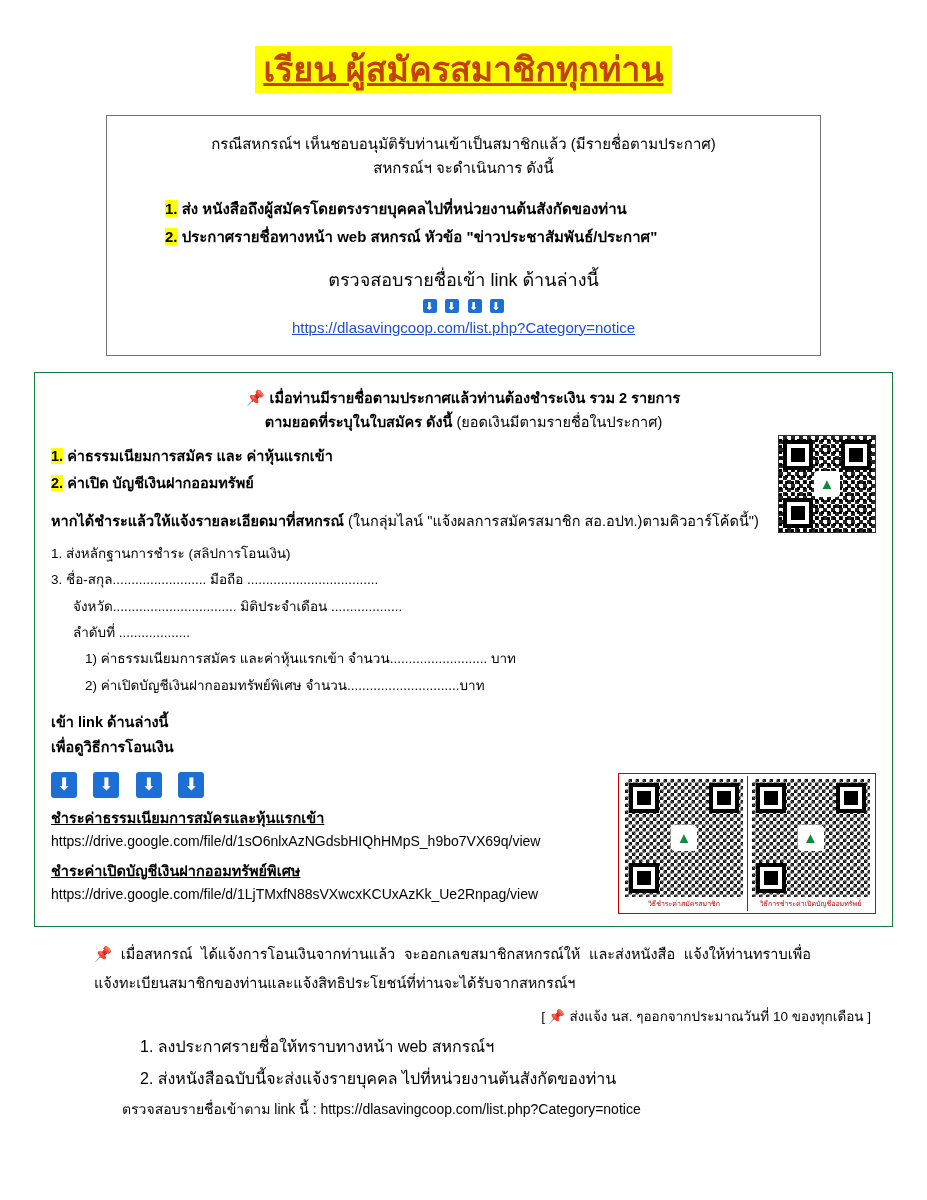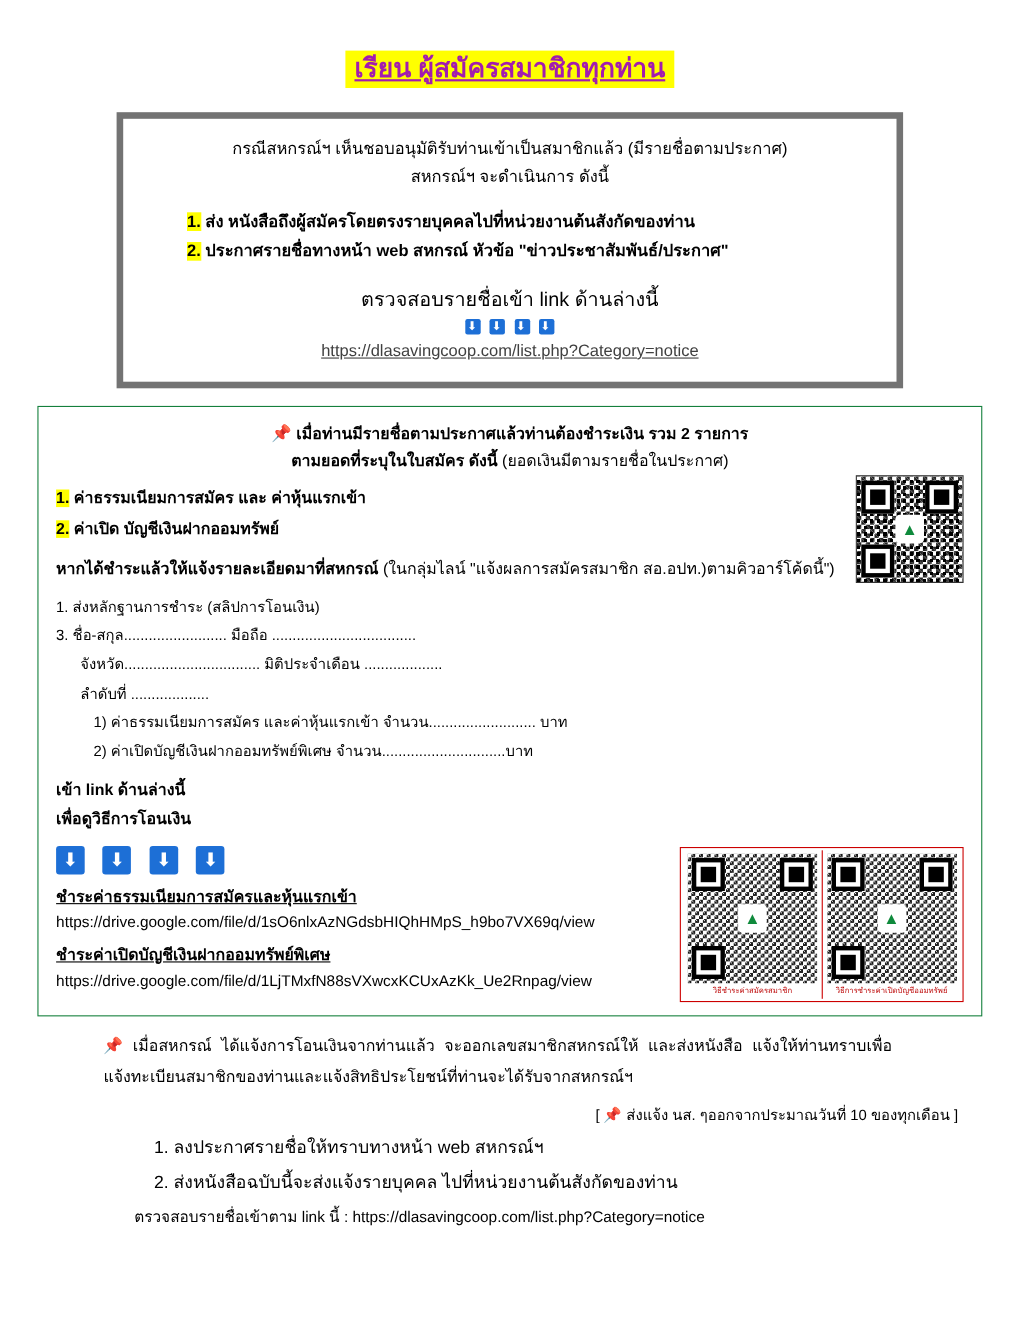--- a/index.html
+++ b/index.html
@@ -21,32 +21,32 @@
     padding: 30px 34px 20px 34px;
   }
 
   
   .title-row {
     text-align: center;
     margin: 16px 0 22px 0;
   }
   .title {
     display: inline-block;
-    font-size: 24px;
-    font-weight: bold;
-    color: #a21caf;
+    font-size: 34px;
+    font-weight: bold;
+    color: #c2410c;
     background: #ffff00;
     text-decoration: underline;
     padding: 2px 8px;
     line-height: 1.25;
   }
 
   
   .box1 {
-    border: 6px solid #737373;
+    border: 1px solid #737373;
     margin: 0 72px 16px 72px;
     padding: 16px 20px 18px 20px;
     box-sizing: border-box;
   }
   .b1-line {
     text-align: center;
     font-size: 15px;
     line-height: 1.65;
   }
   .b1-items {
@@ -84,21 +84,21 @@
     font-size: 11px;
     margin: 0 1px;
     border-radius: 2px;
     vertical-align: middle;
   }
   .link-center {
     text-align: center;
     margin-top: 6px;
   }
   .link {
-    color: #404040;
+    color: #1d4ed8;
     text-decoration: underline;
     font-size: 15px;
   }
 
   
   .box2 {
     border: 1px solid #15803d;
     margin: 0 0 10px 0;
     padding: 12px 16px 14px 16px;
     box-sizing: border-box;

